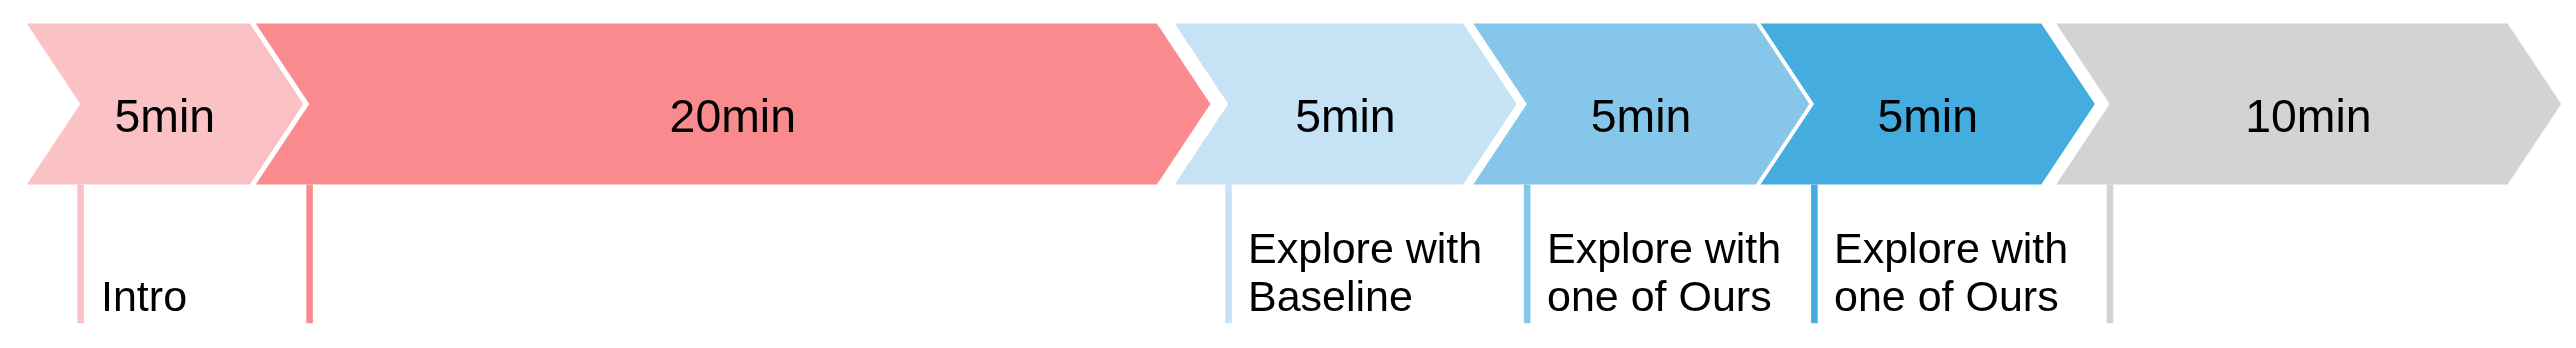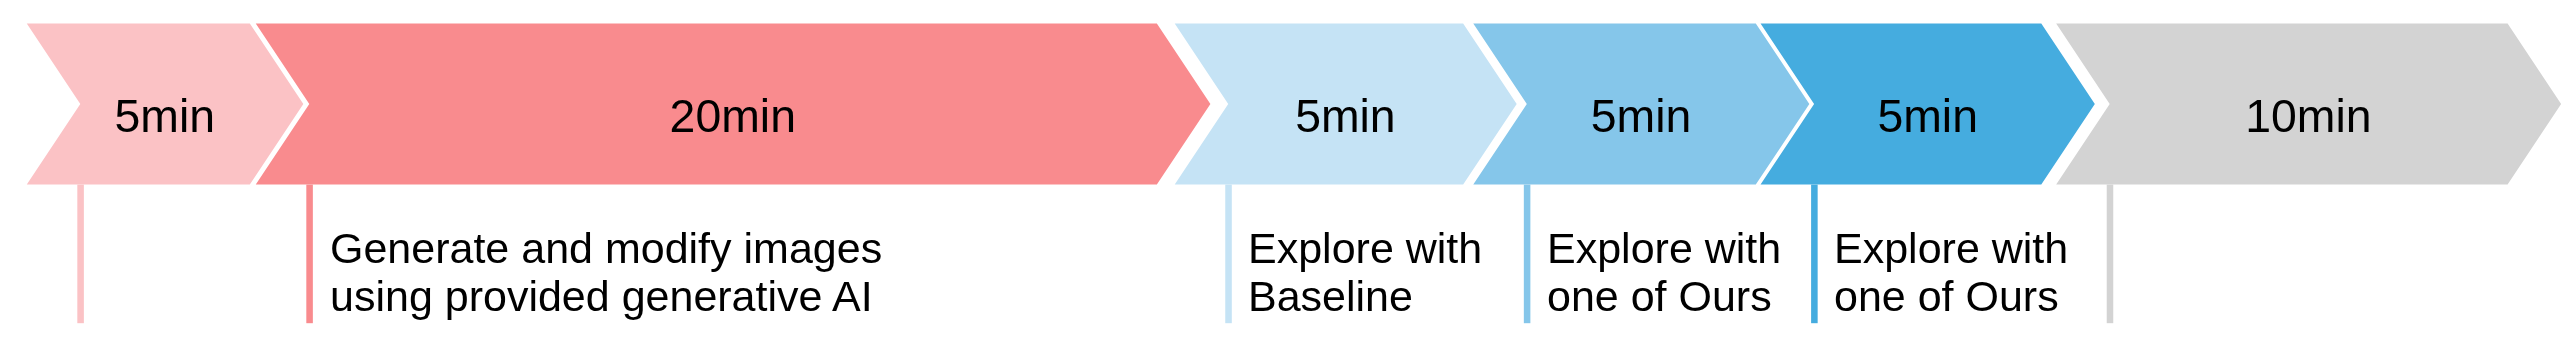--- a/index.html
+++ b/index.html
@@ -82,22 +82,21 @@
       <text x="3241" y="222">5min</text>
     </g>
 
     <g>
       <polygon points="3457,39 4216,39 4306,174.5 4216,310 3457,310 3547,174.5" fill="#D3D3D3"></polygon>
       <rect x="3542" y="310" width="11" height="233" fill="#D3D3D3"></rect>
       <text x="3881" y="222">10min</text>
     </g>
   </svg>
 
-  <div class="phase-label label-2">Generate and modify images
-using provided generative AI</div>
+  <div class="phase-label label-1">Intro</div>
   <div class="phase-label label-3">Explore with
 Baseline</div>
   <div class="phase-label label-4">Explore with
 one of Ours</div>
   <div class="phase-label label-5">Explore with
 one of Ours</div>
 
 </div>
 
 

